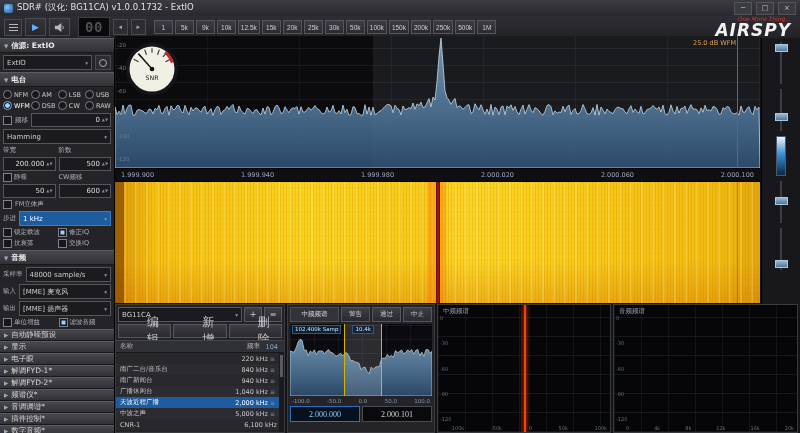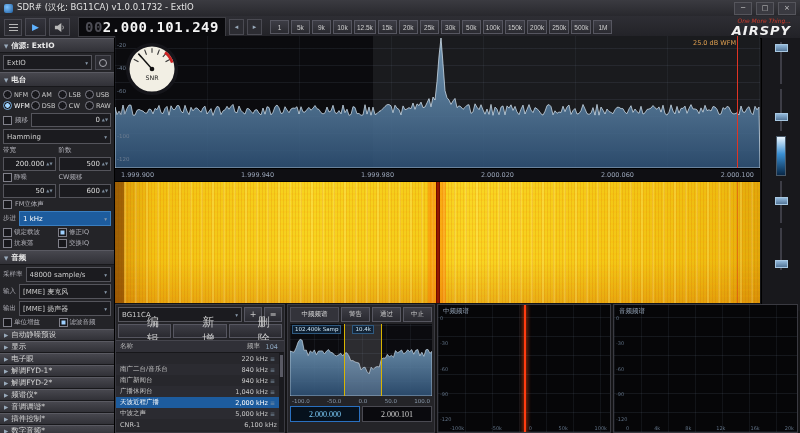--- a/index.html
+++ b/index.html
@@ -29,21 +29,21 @@
                 font-size:14px;font-weight:bold;letter-spacing:0.5px;}
   .freq-dim{color:#4d4d55;}
   .freq-main{color:#f4f4f4;}
   .nav-btn{width:13px;height:14px;display:flex;align-items:center;justify-content:center;
            background:#2c2c32;border:1px solid #4a4a52;color:#9ab;font-size:7px;}
   .steps{display:flex;gap:2px;margin-left:5px;}
   .step-btn{min-width:19px;padding:0 2px;height:14px;display:flex;align-items:center;justify-content:center;
             background:linear-gradient(#3d3d45,#2a2a30);border:1px solid #565660;color:#cfcfcf;font-size:6.5px;}
   .logo{margin-left:auto;text-align:right;padding-right:5px;line-height:1;}
   .logo-top{color:#d03a2a;font-size:6px;font-style:italic;}
-  .logo-main{color:#f2f2f2;font-size:13px;font-weight:bold;font-style:italic;letter-spacing:1px;}
+  .logo-main{color:#f2f2f2;font-size:17px;font-weight:bold;font-style:italic;letter-spacing:1px;}
 
   
   .sidebar{position:absolute;left:0;top:38px;width:114px;bottom:0;background:#242428;
            border-right:1px solid #000;overflow:hidden;}
   .panel-header{height:13px;background:linear-gradient(#47474e,#313137);display:flex;align-items:center;
                 gap:3px;padding:0 4px;color:#eaeaea;font-weight:bold;font-size:7.5px;
                 border-top:1px solid #5a5a62;border-bottom:1px solid #18181b;}
   .panel-header.collapsed{height:10px;font-weight:normal;color:#d6d6d6;}
   .arrow{font-size:5.5px;color:#9ab;}
   .panel-body{padding:2px 3px;display:flex;flex-direction:column;gap:2px;}
@@ -192,21 +192,20 @@
         <span class="play-glyph">▶</span>
       </span>
     <span class="tool-btn">
       <svg width="11" height="11" viewBox="0 0 12 12">
         <path d="M1,4 h3 l4,-3 v10 l-4,-3 h-3 z" fill="#b8b8b8"></path>
         <path d="M9.5,4 q1.5,2 0,4" stroke="#b8b8b8" stroke-width="1" fill="none"></path>
       </svg>
     </span>
     <div class="freq-display">
       <span class="freq-dim">00</span>
-        <span class="freq-main">2.000.101.249</span>
     </div>
     <span class="nav-btn">◂</span>
     <span class="nav-btn">▸</span>
     <div class="steps">
       <button class="step-btn">1</button>
       <button class="step-btn">5k</button>
       <button class="step-btn">9k</button>
       <button class="step-btn">10k</button>
       <button class="step-btn">12.5k</button>
       <button class="step-btn">15k</button>

